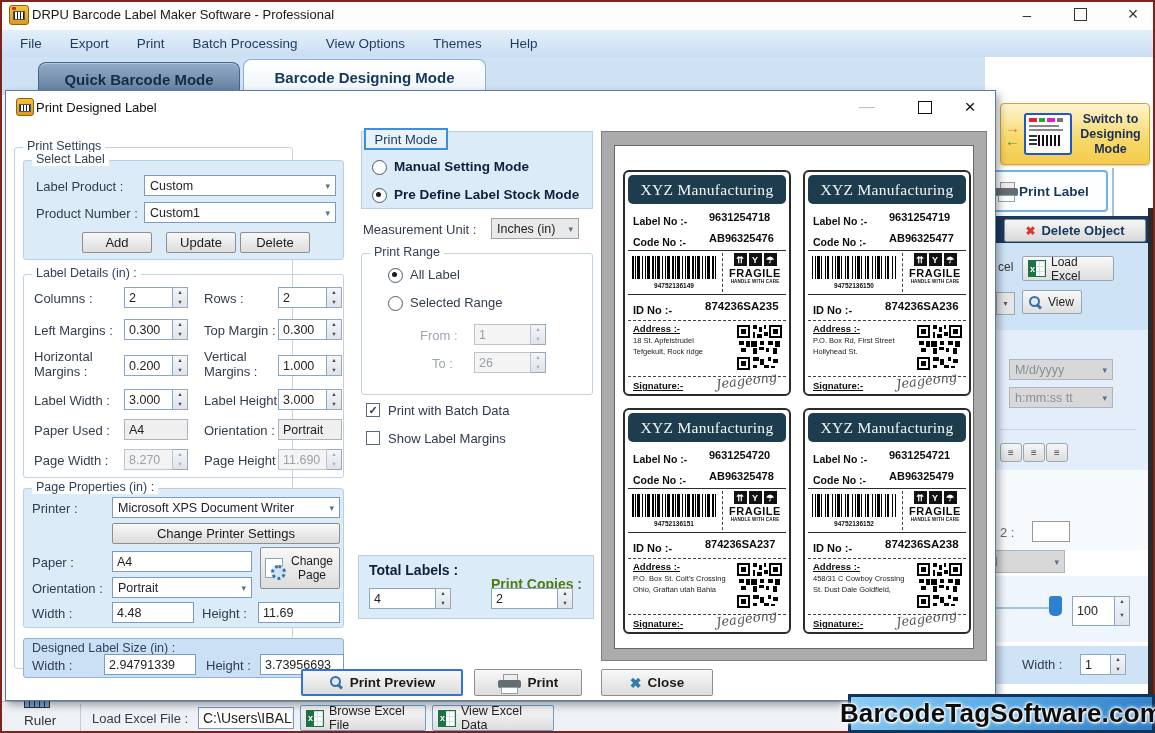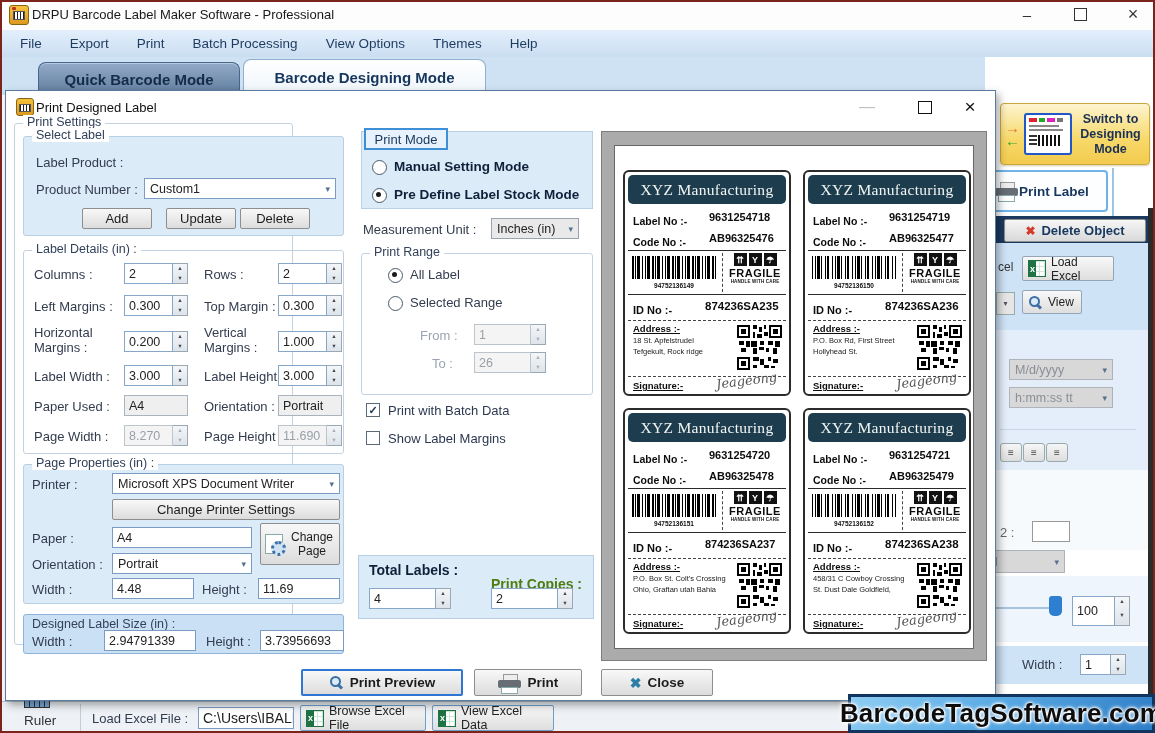--- a/index.html
+++ b/index.html
@@ -340,26 +340,29 @@
     <div class="dwc" style="left:845px">
         <span style="color:#c0c0c0">—</span>
       </div>
     <div class="dwc" style="left:903px">
         <span class="maxsq"></span>
       </div>
     <div class="dwc" style="left:948px">
         <span style="font-size:19px;color:#111">×</span>
       </div>
 
-    <div class="gb" style="left:8px;top:32px;width:279px;height:522px">
+    <div class="gb" style="left:8px;top:56px;width:279px;height:522px">
       <span class="lg">Print Settings</span>
 
       <div class="gb pblue" style="left:8px;top:12px;width:321px;height:100px">
         <span class="lg">Select Label</span>
         <span class="lbl" style="left:12px;top:18px">Label Product :</span>
+        <div class="cbo" style="left:120px;top:14px;width:192px;height:21px">
+            <span>Custom</span>
+          </div>
         <span class="lbl" style="left:12px;top:45px">Product Number :</span>
         <div class="cbo" style="left:120px;top:41px;width:192px;height:21px">
             <span>Custom1</span>
           </div>
         <div class="btn" style="left:58px;top:71px;width:70px;height:21px">
             <span>Add</span>
           </div>
         <div class="btn" style="left:142px;top:71px;width:70px;height:21px">
             <span>Update</span>
           </div>

